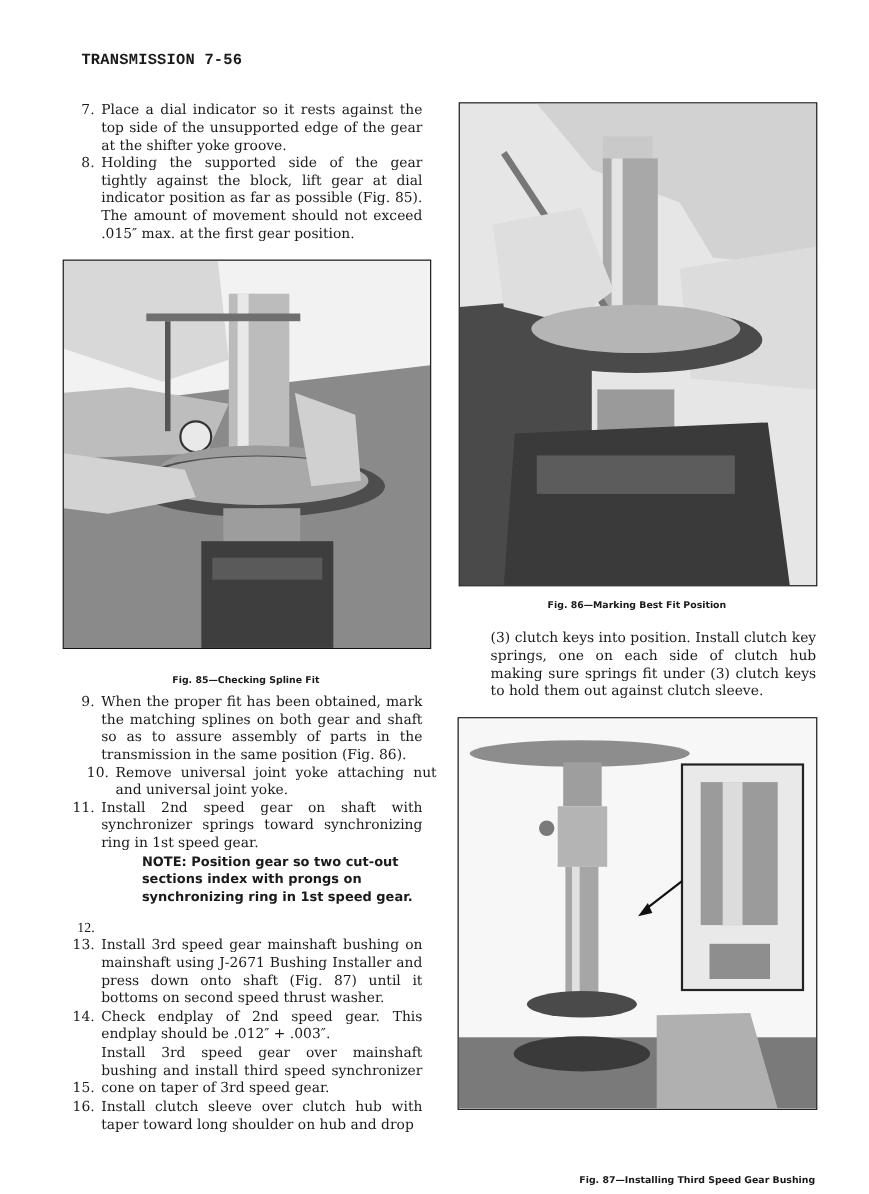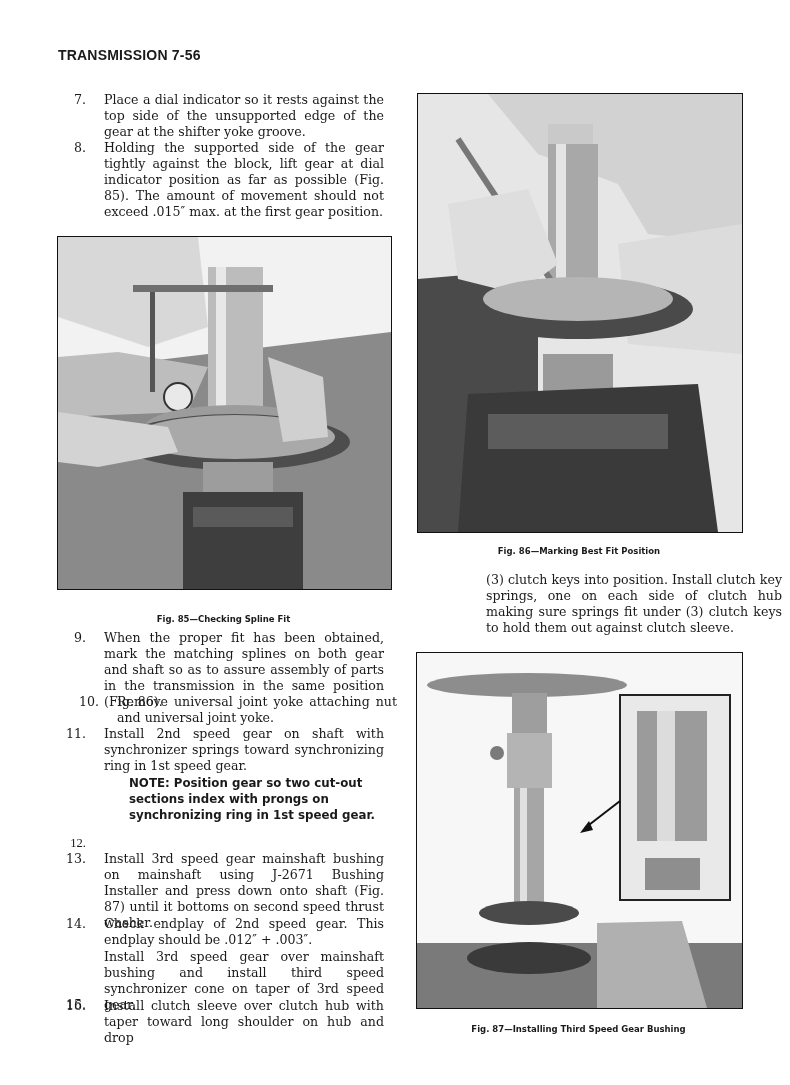--- a/index.html
+++ b/index.html
@@ -1,22 +1,22 @@
 <!DOCTYPE html>
 <html><head>
 <meta charset="utf-8">
 <style>
   html, body { margin: 0; padding: 0; background: #ffffff; }
   body { width: 790px; height: 1085px; position: relative; overflow: hidden; color: #1a1a1a; }
-  .header { position: absolute; left: 58px; top: 47px; font-family: Liberation Sans, sans-serif; font-weight: bold; font-size: 14px; letter-spacing: 0.2px; }
+  .header { position: absolute; left: 74px; top: 47px; font-family: Liberation Mono, monospace; font-weight: bold; font-size: 14px; letter-spacing: 0.2px; }
   .col-text { font-family: "DejaVu Serif", "Liberation Serif", serif; font-size: 12.6px; line-height: 16px; color: #1a1a1a; }
   .step { position: absolute; display: flex; }
   .step .num { width: 28px; text-align: right; padding-right: 6px; flex: none; }
-  .step .body { text-align: justify; text-align-last: left; margin-left: 12px; }
-  .para { position: absolute; text-align: justify; margin-left: 40px; }
+  .step .body { text-align: justify; text-align-last: left; }
+  .para { position: absolute; text-align: justify; }
   .note { position: absolute; font-family: "DejaVu Sans", sans-serif; font-weight: bold; font-size: 11.8px; line-height: 16px; color: #1a1a1a; margin-left: 40px; }
   .caption { position: absolute; font-family: "DejaVu Sans", sans-serif; font-weight: bold; font-size: 8.5px; text-align: center; color: #1a1a1a; }
   .photo { position: absolute; border: 1.5px solid #111; overflow: hidden; background: #cfcfcf; }
   .photo svg { width: 100%; height: 100%; display: block; }
 </style>
 </head>
 <body>
 
 <div class="header">TRANSMISSION 7-56</div>
 
@@ -129,13 +129,13 @@
     <ellipse cx="112" cy="260" rx="50" ry="12" fill="#4a4a4a"></ellipse>
     <ellipse cx="112" cy="305" rx="62" ry="16" fill="#3a3a3a"></ellipse>
     <rect x="203" y="42" width="110" height="205" fill="#e9e9e9" stroke="#222" stroke-width="2"></rect>
     <rect x="220" y="58" width="70" height="130" fill="#9b9b9b"></rect>
     <rect x="240" y="58" width="18" height="130" fill="#dcdcdc"></rect>
     <rect x="228" y="205" width="55" height="32" fill="#8e8e8e"></rect>
     <line x1="203" y1="148" x2="168" y2="175" stroke="#111" stroke-width="2"></line>
     <polygon points="163,180 172,168 176,177" fill="#111"></polygon>
   </svg>
 </div>
-<div class="caption" style="left:416px; top:1024px; width:325px;">Fig. 87—Installing Third Speed Gear Bushing</div>
+<div class="caption" style="left:416px; top:1068px; width:325px;text-align:right;">Fig. 87—Installing Third Speed Gear Bushing</div>
 
 </body></html>

